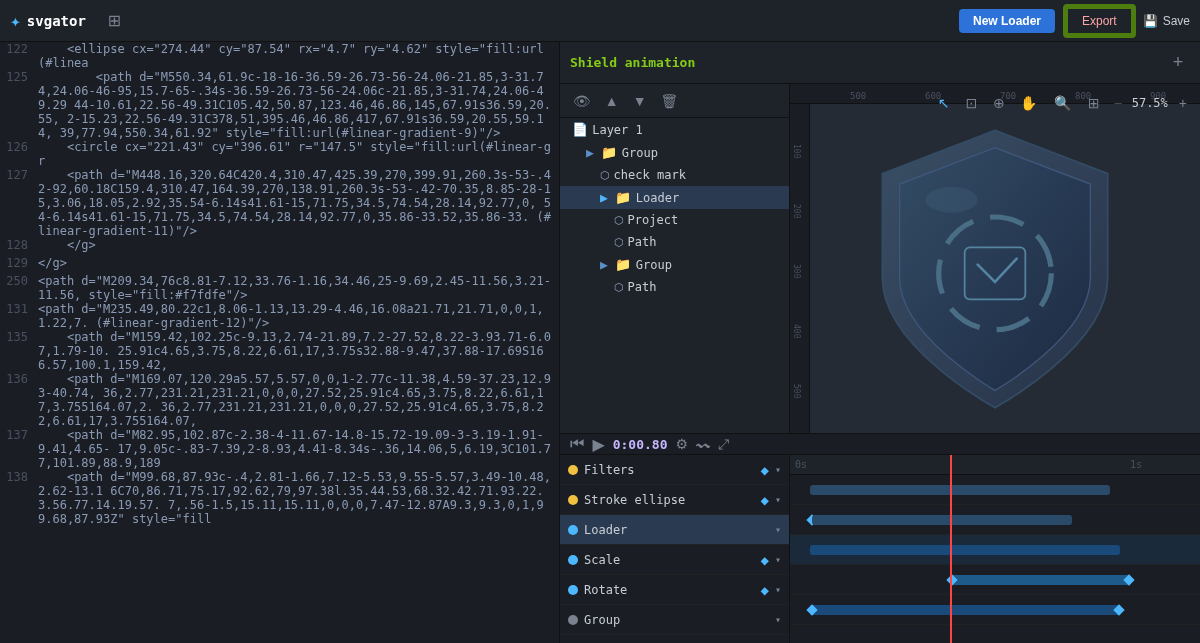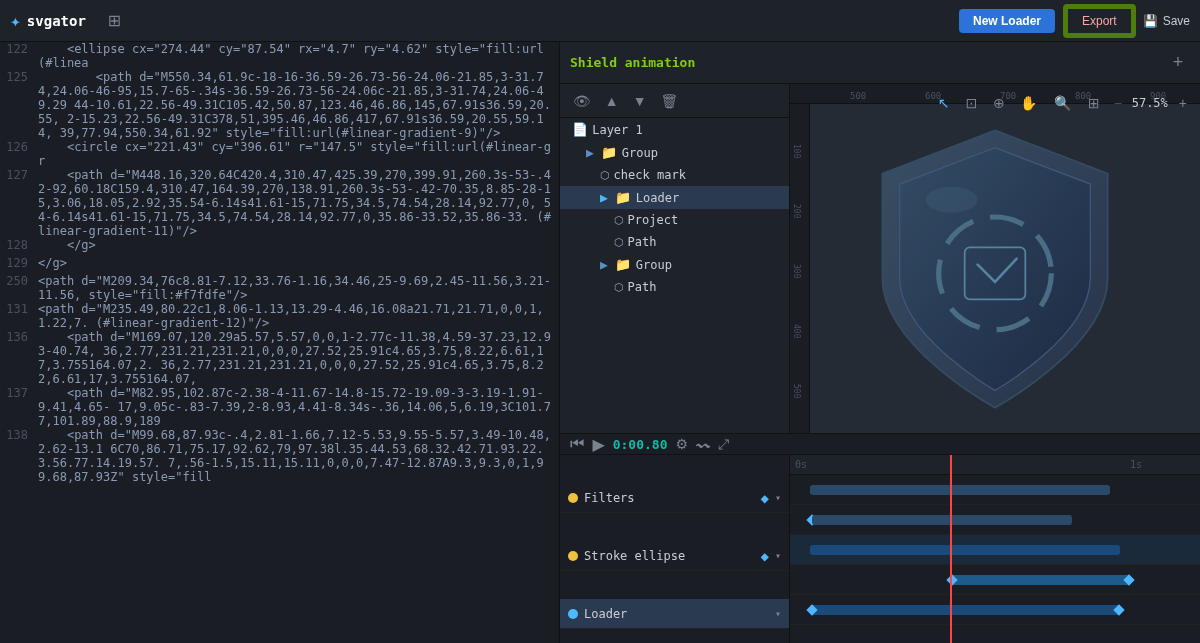--- a/index.html
+++ b/index.html
@@ -55,26 +55,26 @@
     #ruler-left { position: absolute; top: 20px; left: 0; bottom: 0; width: 20px; background: #1a1e24; border-right: 1px solid #111; }
     .ruler-mark { color: #4a5060; font-size: 9px; position: absolute; }
 
     
     #shield-container { position: absolute; right: 20px; top: 20px; bottom: 0; left: 20px; display: flex; align-items: center; justify-content: center; }
 
     
     #animation-panel { height: 210px; background: #1a1e24; border-top: 1px solid #111; display: flex; flex-direction: column; flex-shrink: 0; }
     #anim-controls { display: flex; align-items: center; height: 40px; padding: 0 10px; gap: 8px; border-bottom: 1px solid #111; }
     #anim-controls button { background: none; border: none; color: #7a8290; cursor: pointer; font-size: 16px; }
-    #anim-controls .time-display { color: #14b8a6; font-size: 13px; font-weight: 600; text-align: center; }
+    #anim-controls .time-display { color: #c4b5fd; font-size: 13px; font-weight: 600; text-align: center; }
     #anim-controls .settings-btn { color: #7a8290; cursor: pointer; font-size: 14px; background: none; border: none; }
     #anim-controls .spacer { flex: 1; }
     #anim-timeline { flex: 1; display: flex; }
     #anim-layers { width: 230px; border-right: 1px solid #111; overflow-y: auto; flex-shrink: 0; }
-    .anim-layer { display: flex; align-items: center; height: 30px; padding: 0 8px; gap: 6px; border-bottom: 1px solid #222; margin-top: 28px; }
+    .anim-layer { display: flex; align-items: center; height: 30px; padding: 0 8px; gap: 6px; border-bottom: 1px solid #222; }
     .anim-layer .dot { width: 10px; height: 10px; border-radius: 50%; flex-shrink: 0; }
     .anim-layer .layer-name { color: #c8cdd5; font-size: 12px; flex: 1; }
     .anim-layer .diamond { color: #4db8ff; font-size: 14px; cursor: pointer; }
     .anim-layer .dropdown-arrow { color: #7a8290; font-size: 10px; cursor: pointer; }
     .anim-layer.active-loader { background: #2a3a50; }
     #timeline-track { flex: 1; background: #1a1e24; position: relative; overflow: hidden; }
     #timeline-header { height: 20px; background: #1e2229; border-bottom: 1px solid #111; position: relative; }
     .timeline-label { position: absolute; color: #4a5060; font-size: 10px; top: 4px; }
     #timeline-rows { position: absolute; top: 20px; left: 0; right: 0; bottom: 0; }
     .timeline-row { height: 30px; border-bottom: 1px solid #222; position: relative; }
@@ -131,20 +131,24 @@
       </div>
       <div class="line">
         <span class="line-num">250</span>
         <span class="line-content">&lt;path d="M209.34,76c8.81-7.12,33.76-1.16,34.46,25-9.69,2.45-11.56,3.21-11.56, style="fill:#f7fdfe"/&gt;</span>
       </div>
       <div class="line">
         <span class="line-num">131</span>
         <span class="line-content">&lt;path d="M235.49,80.22c1,8.06-1.13,13.29-4.46,16.08a21.71,21.71,0,0,1,1.22,7. (#linear-gradient-12)"/&gt;</span>
       </div>
       <div class="line">
+        <span class="line-num">135</span>
+        <span class="line-content">    &lt;path d="M159.42,102.25c-9.13,2.74-21.89,7.2-27.52,8.22-3.93.71-6.07,1.79-10. 25.91c4.65,3.75,8.22,6.61,17,3.75s32.88-9.47,37.88-17.69S166.57,100.1,159.42,</span>
+      </div>
+      <div class="line">
         <span class="line-num">136</span>
         <span class="line-content">    &lt;path d="M169.07,120.29a5.57,5.57,0,0,1-2.77c-11.38,4.59-37.23,12.93-40.74, 36,2.77,231.21,231.21,0,0,0,27.52,25.91c4.65,3.75,8.22,6.61,17,3.755164.07,2. 36,2.77,231.21,231.21,0,0,0,27.52,25.91c4.65,3.75,8.22,6.61,17,3.755164.07,</span>
       </div>
       <div class="line">
         <span class="line-num">137</span>
         <span class="line-content">    &lt;path d="M82.95,102.87c-2.38-4-11.67-14.8-15.72-19.09-3-3.19-1.91-9.41,4.65- 17,9.05c-.83-7.39,2-8.93,4.41-8.34s-.36,14.06,5,6.19,3C101.77,101.89,88.9,189</span>
       </div>
       <div class="line">
         <span class="line-num">138</span>
         <span class="line-content">    &lt;path d="M99.68,87.93c-.4,2.81-1.66,7.12-5.53,9.55-5.57,3.49-10.48,2.62-13.1 6C70,86.71,75.17,92.62,79,97.38l.35.44.53,68.32.42.71.93.22.3.56.77.14.19.57. 7,.56-1.5,15.11,15.11,0,0,0,7.47-12.87A9.3,9.3,0,1,99.68,87.93Z" style="fill</span>

